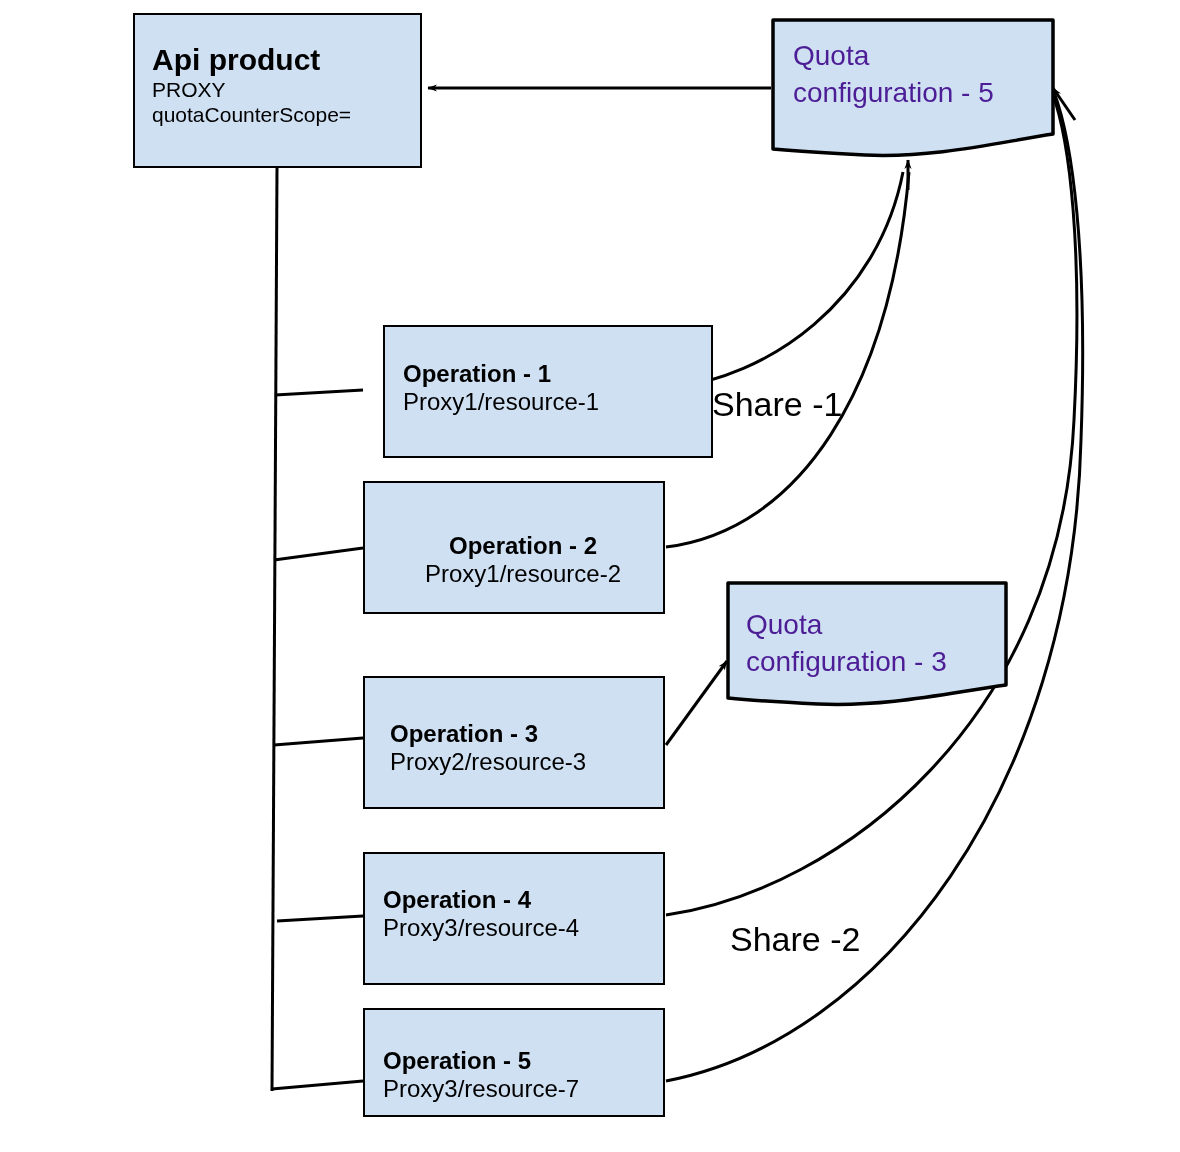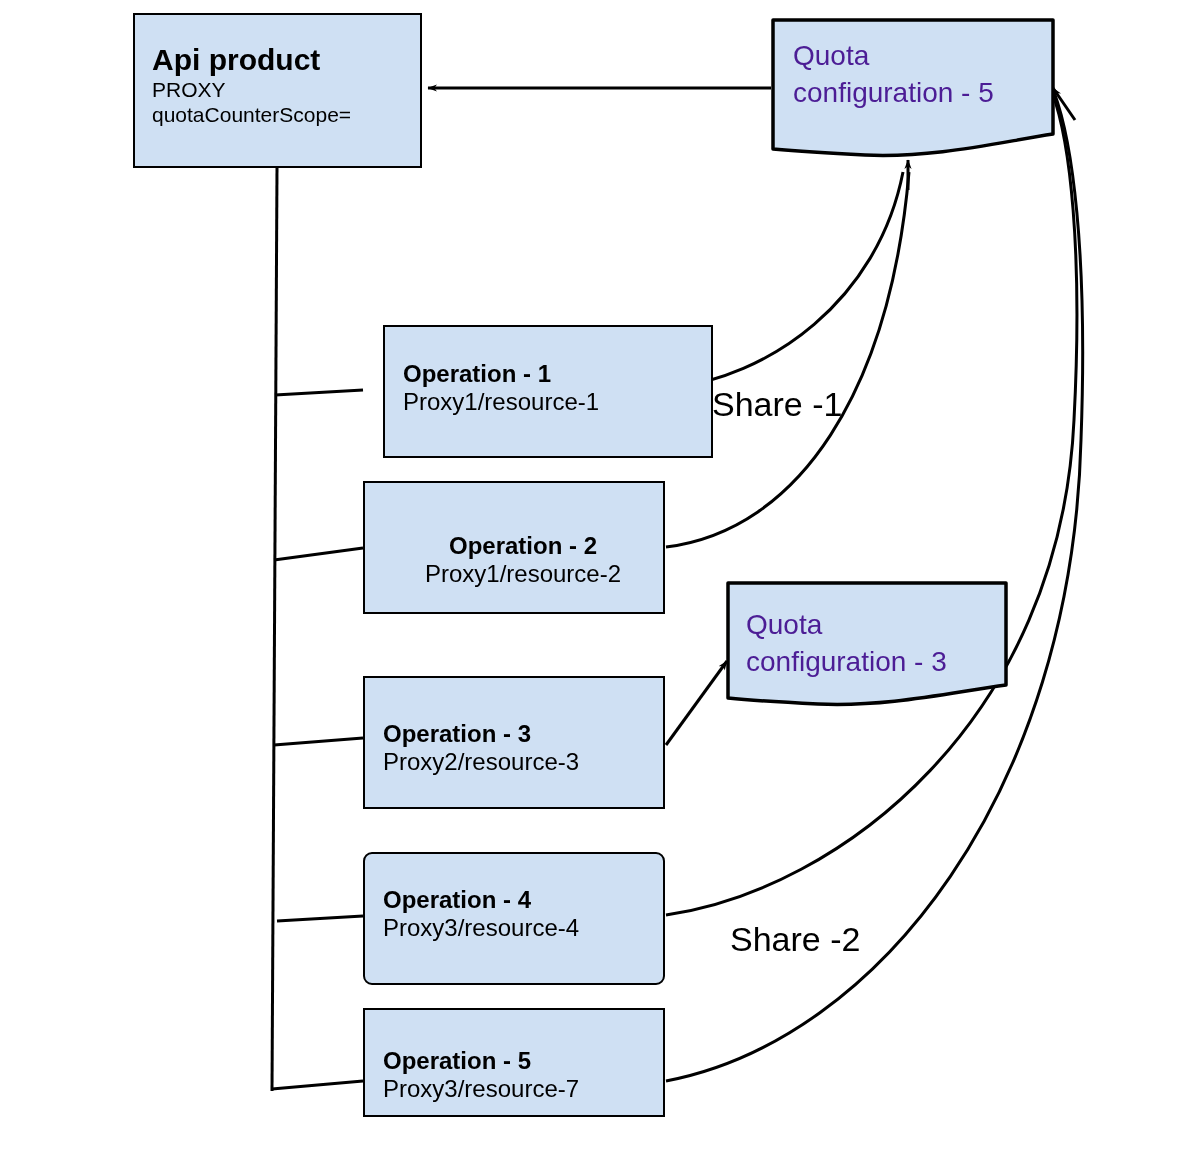--- a/index.html
+++ b/index.html
@@ -60,22 +60,22 @@
   }
   #api-product .sub {
     font-size: 21px;
     padding-left: 17px;
     line-height: 1.22;
   }
   .op-box .title { font-size: 24px; }
   .op-box .sub { font-size: 24px; }
   #op-1 { left: 363px; top: 325px;  width: 330px; height: 133px; margin-left: 20px; }
   #op-2 { left: 363px; top: 481px;  width: 302px; height: 133px; text-align: center; }
-  #op-3 { left: 363px; top: 676px;  width: 302px; height: 133px; }
-  #op-4 { left: 363px; top: 852px;  width: 302px; height: 133px; border-radius: 9px; }
+  #op-3 { left: 363px; top: 676px;  width: 302px; height: 133px; padding-left: 7px; }
+  #op-4 { left: 363px; top: 852px;  width: 302px; height: 133px; }
   #op-5 { left: 363px; top: 1008px; width: 302px; height: 109px; }
   #op-2 .textwrap, #op-5 .textwrap { margin-top: 26px; }
   #op-3 .textwrap { margin-top: 12px; }
   #op-4 .textwrap { margin-top: -8px; }
   #op-1 .textwrap { margin-top: -6px; }
 
   .doc-node {
     position: absolute;
   }
   .doc-node .doc-text {

